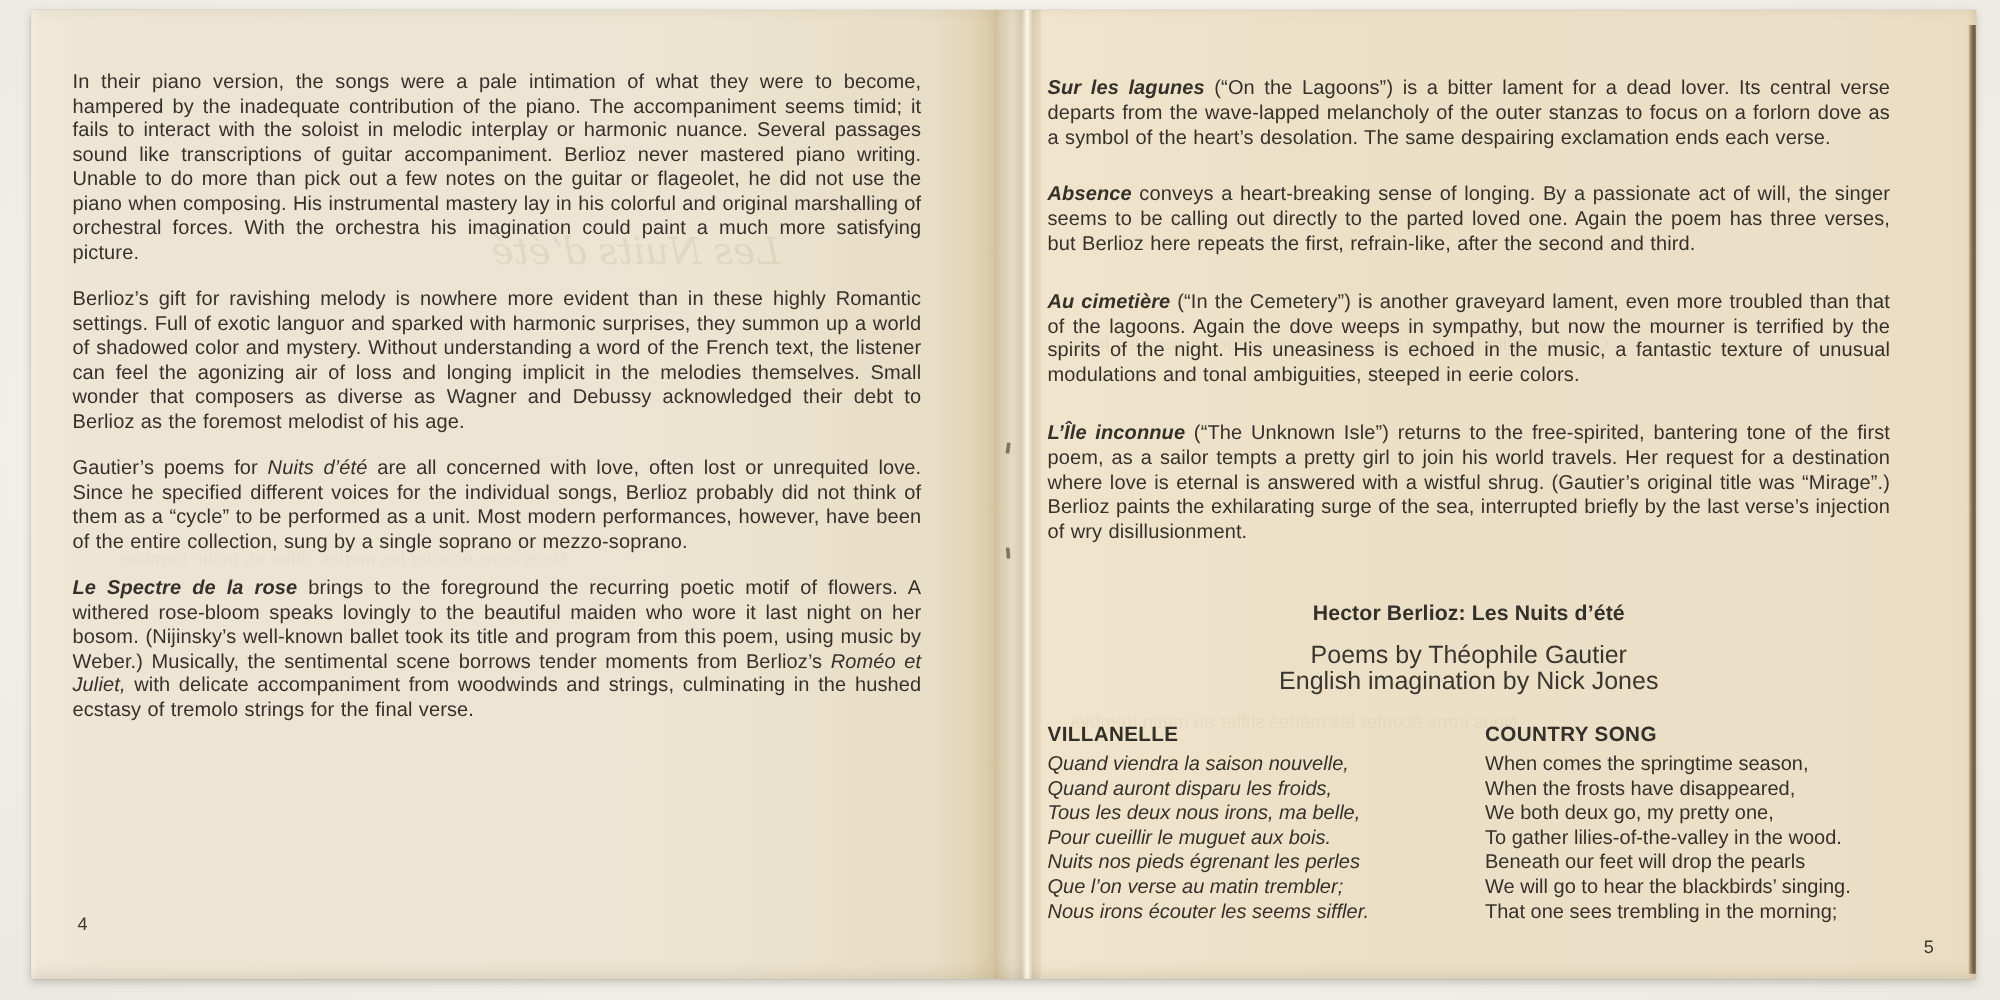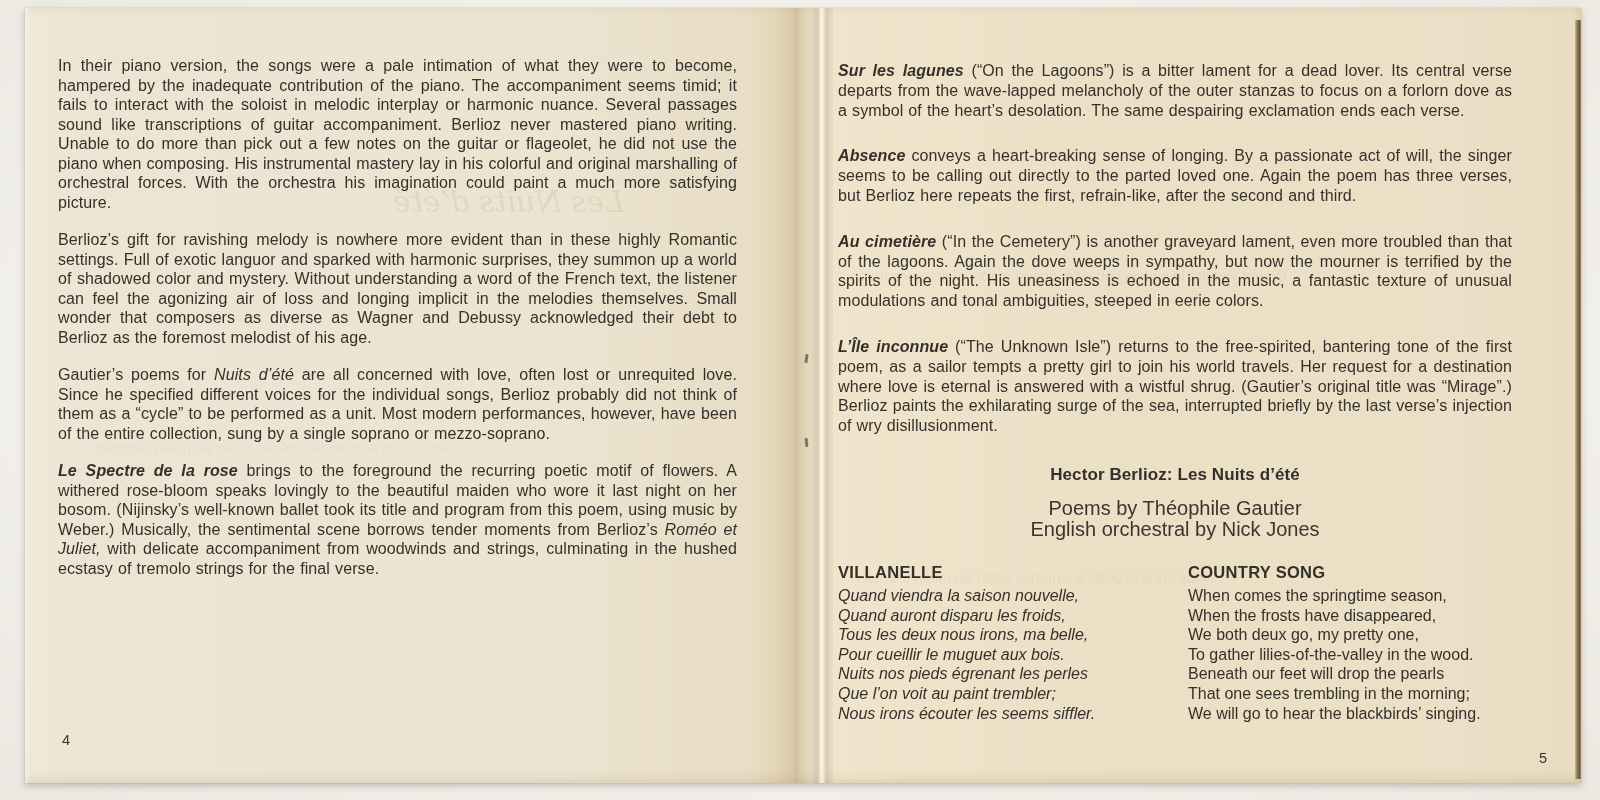--- a/index.html
+++ b/index.html
@@ -59,21 +59,21 @@
   .tb-right{left:43px; top:53px; width:674px;}
   .para{
     margin:0; text-align:justify;
     font-size:16px; line-height:19.5px; letter-spacing:0.1px; word-spacing:0.5px;
   }
   .tb-left .para{margin-bottom:18px;}
   .tb-right .para{margin-bottom:26px; line-height:19.8px;}
   .seg-normal{font-style:normal; font-weight:normal;}
   .seg-italic{font-style:italic;}
   .seg-bolditalic{font-style:italic; font-weight:bold;}
-  .heading-block{margin-top:29px; text-align:center;}
+  .heading-block{margin-top:45px; text-align:center;}
   .heading-title{font-weight:bold; font-size:17px; color:#33302a; letter-spacing:0.1px;}
   .heading-credits{margin-top:13px; font-size:20px; line-height:21px; color:#3a362f;}
   .poems{display:flex; margin-top:23px;}
   .poem{flex:0 0 350px;}
   .poem + .poem{flex:1 1 auto;}
   .poem-title{font-weight:bold; font-size:16.5px; letter-spacing:0.3px; margin-bottom:4px; color:#33302a;}
   .poem-line{font-size:16px; line-height:19.6px; white-space:nowrap;}
   .poem-french .poem-line{font-style:italic;}
   .page-number{
     position:absolute; font-size:14.5px; color:#3c382f; z-index:4;
@@ -119,47 +119,47 @@
     <div class="text-block tb-right">
       <p class="para"><span class="seg-bolditalic">Sur les lagunes</span><span class="seg-normal"> (“On the Lagoons”) is a bitter lament for a dead lover. Its central verse departs from the wave-lapped melancholy of the outer stanzas to focus on a forlorn dove as a symbol of the heart’s desolation. The same despairing exclamation ends each verse.</span></p>
       <p class="para"><span class="seg-bolditalic">Absence</span><span class="seg-normal"> conveys a heart-breaking sense of longing. By a passionate act of will, the singer seems to be calling out directly to the parted loved one. Again the poem has three verses, but Berlioz here repeats the first, refrain-like, after the second and third.</span></p>
       <p class="para"><span class="seg-bolditalic">Au cimetière</span><span class="seg-normal"> (“In the Cemetery”) is another graveyard lament, even more troubled than that of the lagoons. Again the dove weeps in sympathy, but now the mourner is terrified by the spirits of the night. His uneasiness is echoed in the music, a fantastic texture of unusual modulations and tonal ambiguities, steeped in eerie colors.</span></p>
       <p class="para"><span class="seg-bolditalic">L’Île inconnue</span><span class="seg-normal"> (“The Unknown Isle”) returns to the free-spirited, bantering tone of the first poem, as a sailor tempts a pretty girl to join his world travels. Her request for a destination where love is eternal is answered with a wistful shrug. (Gautier’s original title was “Mirage”.) Berlioz paints the exhilarating surge of the sea, interrupted briefly by the last verse’s injection of wry disillusionment.</span></p>
 
       <div class="heading-block">
         <div class="heading-title">Hector Berlioz: Les Nuits d’été</div>
         <div class="heading-credits">
           <div>Poems by Théophile Gautier</div>
-          <div>English orchestral by Nick Jones</div>
+          <div>English imagination by Nick Jones</div>
         </div>
       </div>
 
       <div class="poems">
         <div class="poem poem-french">
           <div class="poem-title">VILLANELLE</div>
           <div>
               <div class="poem-line">Quand viendra la saison nouvelle,</div>
               <div class="poem-line">Quand auront disparu les froids,</div>
               <div class="poem-line">Tous les deux nous irons, ma belle,</div>
               <div class="poem-line">Pour cueillir le muguet aux bois.</div>
               <div class="poem-line">Nuits nos pieds égrenant les perles</div>
-              <div class="poem-line">Que l’on voit au paint trembler;</div>
+              <div class="poem-line">Que l’on verse au matin trembler;</div>
               <div class="poem-line">Nous irons écouter les seems siffler.</div>
             </div>
         </div>
         <div class="poem poem-english">
           <div class="poem-title">COUNTRY SONG</div>
           <div>
               <div class="poem-line">When comes the springtime season,</div>
               <div class="poem-line">When the frosts have disappeared,</div>
               <div class="poem-line">We both deux go, my pretty one,</div>
               <div class="poem-line">To gather lilies-of-the-valley in the wood.</div>
               <div class="poem-line">Beneath our feet will drop the pearls</div>
+              <div class="poem-line">We will go to hear the blackbirds’ singing.</div>
               <div class="poem-line">That one sees trembling in the morning;</div>
-              <div class="poem-line">We will go to hear the blackbirds’ singing.</div>
             </div>
         </div>
       </div>
     </div>
     <div class="page-number pn-right">5</div>
     <div class="edge-stack"></div>
   </div>
 
   <div class="gutter">
     <div class="staple staple-top"></div>

